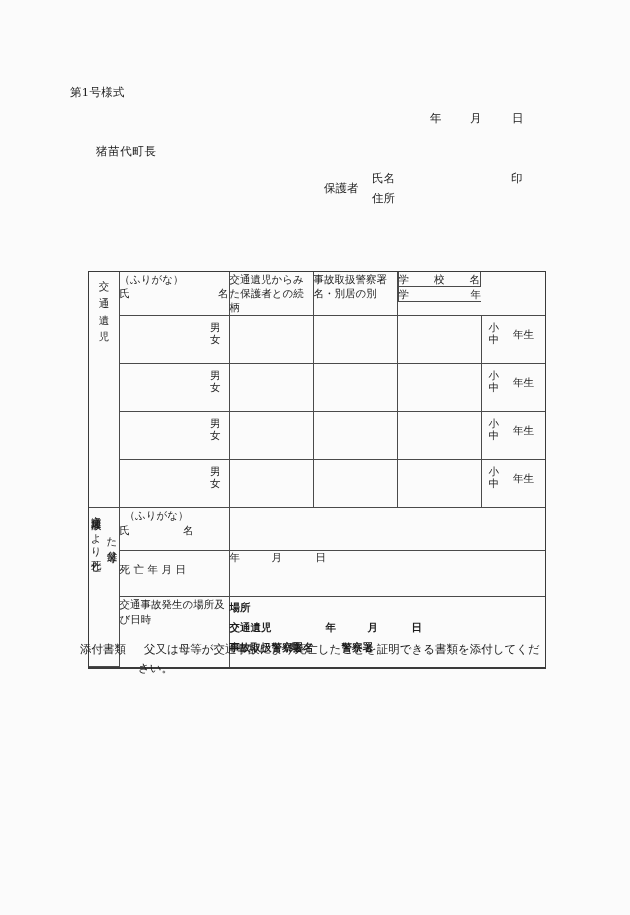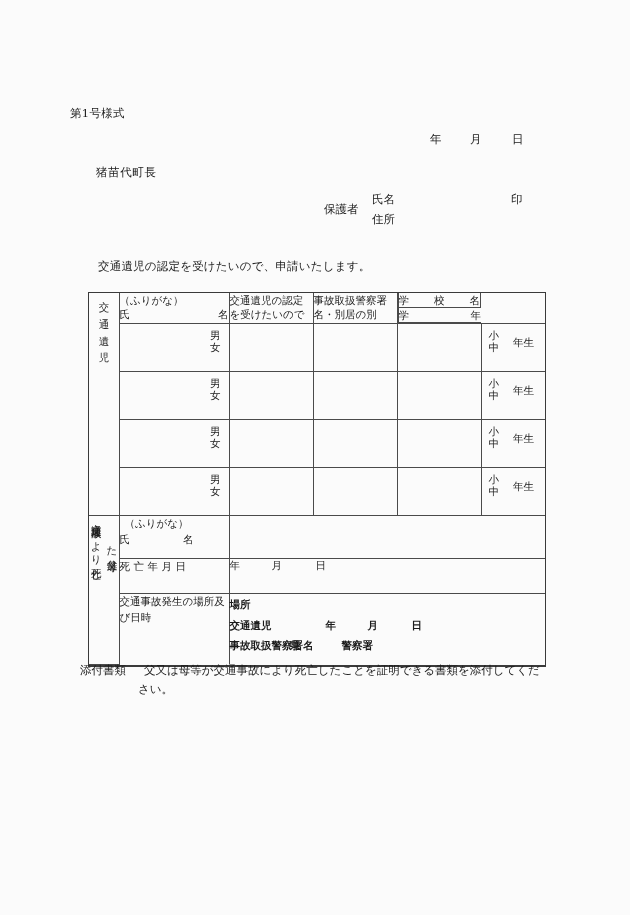--- a/index.html
+++ b/index.html
@@ -12,21 +12,20 @@
     height: 915px;
     background: #fbfbfb;
     font-family: "DejaVu Serif", "Liberation Serif", serif;
     color: #1b1b1b;
     position: relative;
     overflow: hidden;
   }
   .page {
     position: absolute;
     inset: 0;
-    margin-top: 21px;
   }
 
   
   .form-no {
     position: absolute;
     left: 70px;
     top: 85px;
     font-size: 11.5px;
     letter-spacing: 0.3px;
     white-space: nowrap;
@@ -263,21 +262,20 @@
         <span>氏名</span>
         <span class="g-seal">印</span>
       </div>
       <div class="g-row">
         <span>住所</span>
       </div>
     </div>
   </div>
 
 
-  <div class="intro">交通遺児の認定を受けたいので、申請いたします。</div>
 
   <div class="frame">
     <table class="grid">
       <colgroup>
         <col style="width:30px">
         <col style="width:110px">
         <col style="width:84px">
         <col style="width:84px">
         <col style="width:84px">
         <col style="width:null">
@@ -288,21 +286,21 @@
         <td rowspan="5" class="vlabel">
           <div class="vtext spread">交通遺児</div>
         </td>
         <td class="hdr">
           <span class="hdr-two">（ふりがな）</span>
           <span class="hdr-justify">
             <span>氏</span>
             <span>名</span>
           </span>
         </td>
-        <td class="hdr">交通遺児の認定を受けたいので</td>
+        <td class="hdr">交通遺児からみた保護者との続柄</td>
         <td class="hdr">事故取扱警察署名・別居の別</td>
         <td class="hdr hdr-spread">
           <span>学</span>
           <span>校</span>
           <span>名</span>
         </td>
         <td class="hdr hdr-spread">
           <span>学</span>
           <span>年</span>
         </td>
@@ -399,21 +397,21 @@
           <span class="lbl-furi">（ふりがな）</span>
           <span class="lbl-name">
             <span>氏</span>
             <span>名</span>
           </span>
         </td>
         <td colspan="4" class="val-cell"></td>
       </tr>
 
       <tr>
-        <td class="lbl-cell lbl-spaced" style="height:34px;padding-top:0">死亡年月日</td>
+        <td class="lbl-cell lbl-spaced" style="height:34px;padding-top:11px">死亡年月日</td>
         <td colspan="4" class="val-cell death-date">
           <span class="dd-y">年</span><span class="dd-m">月</span><span>日</span>
         </td>
       </tr>
 
       <tr>
         <td class="lbl-cell" style="height:70px">交通事故発生の場所及び日時</td>
         <td colspan="4" class="acc-lines">
           <div class="acc-line">
             <span>場所</span>

